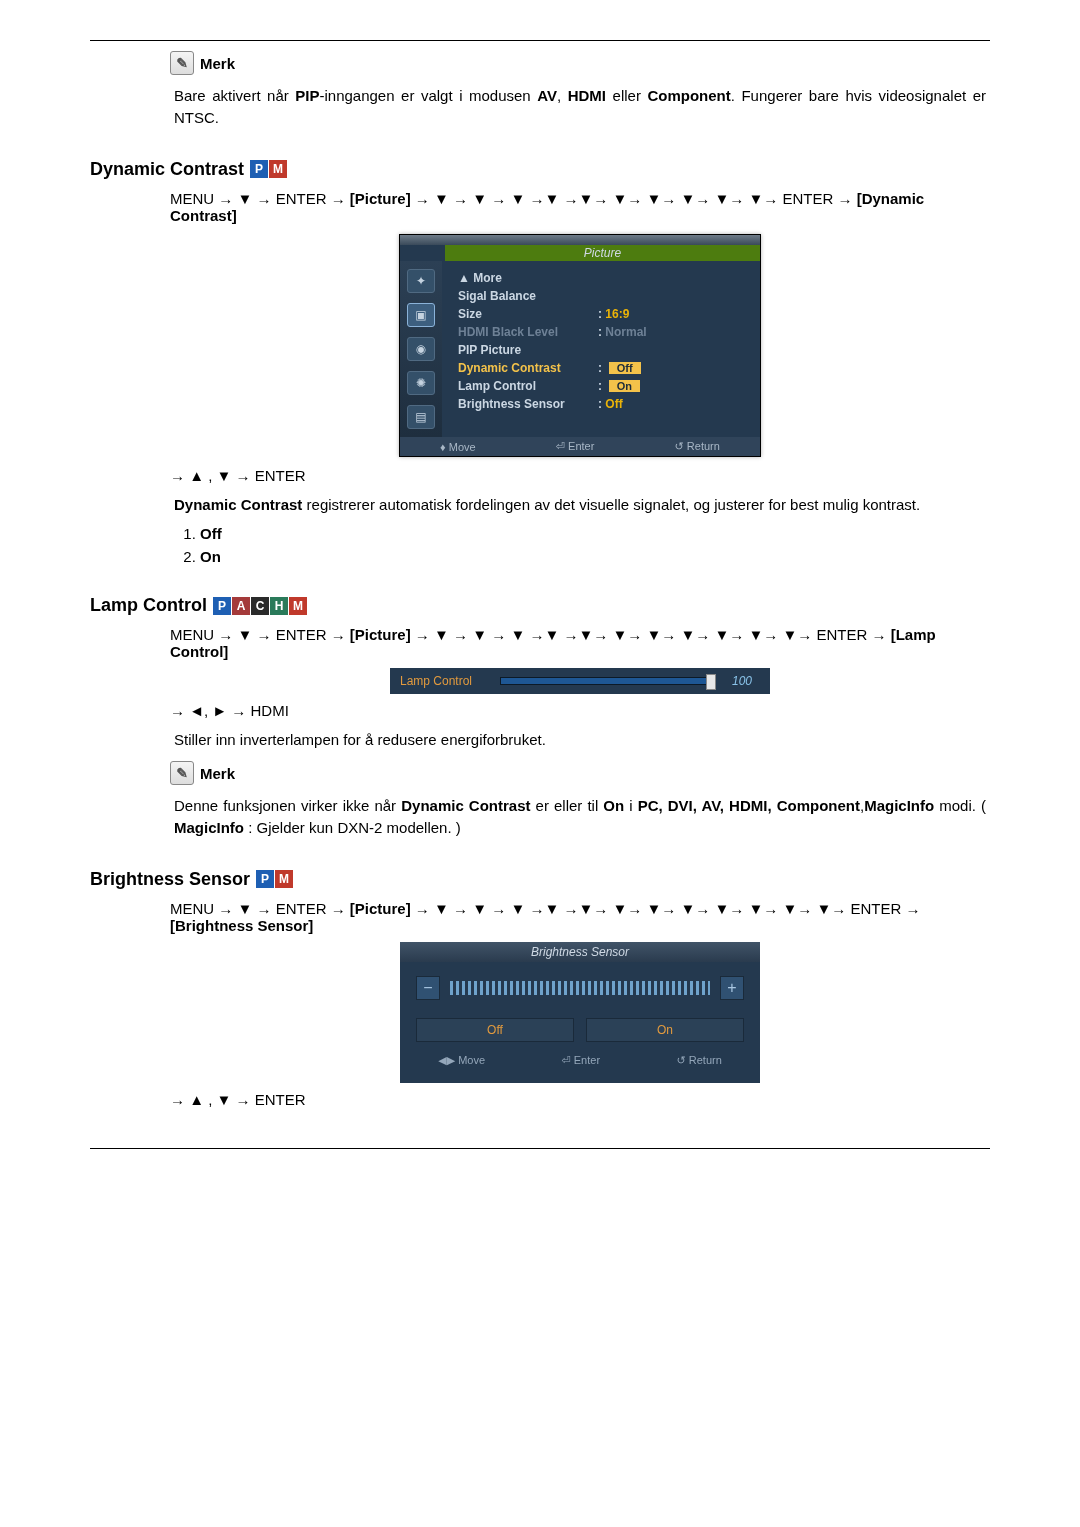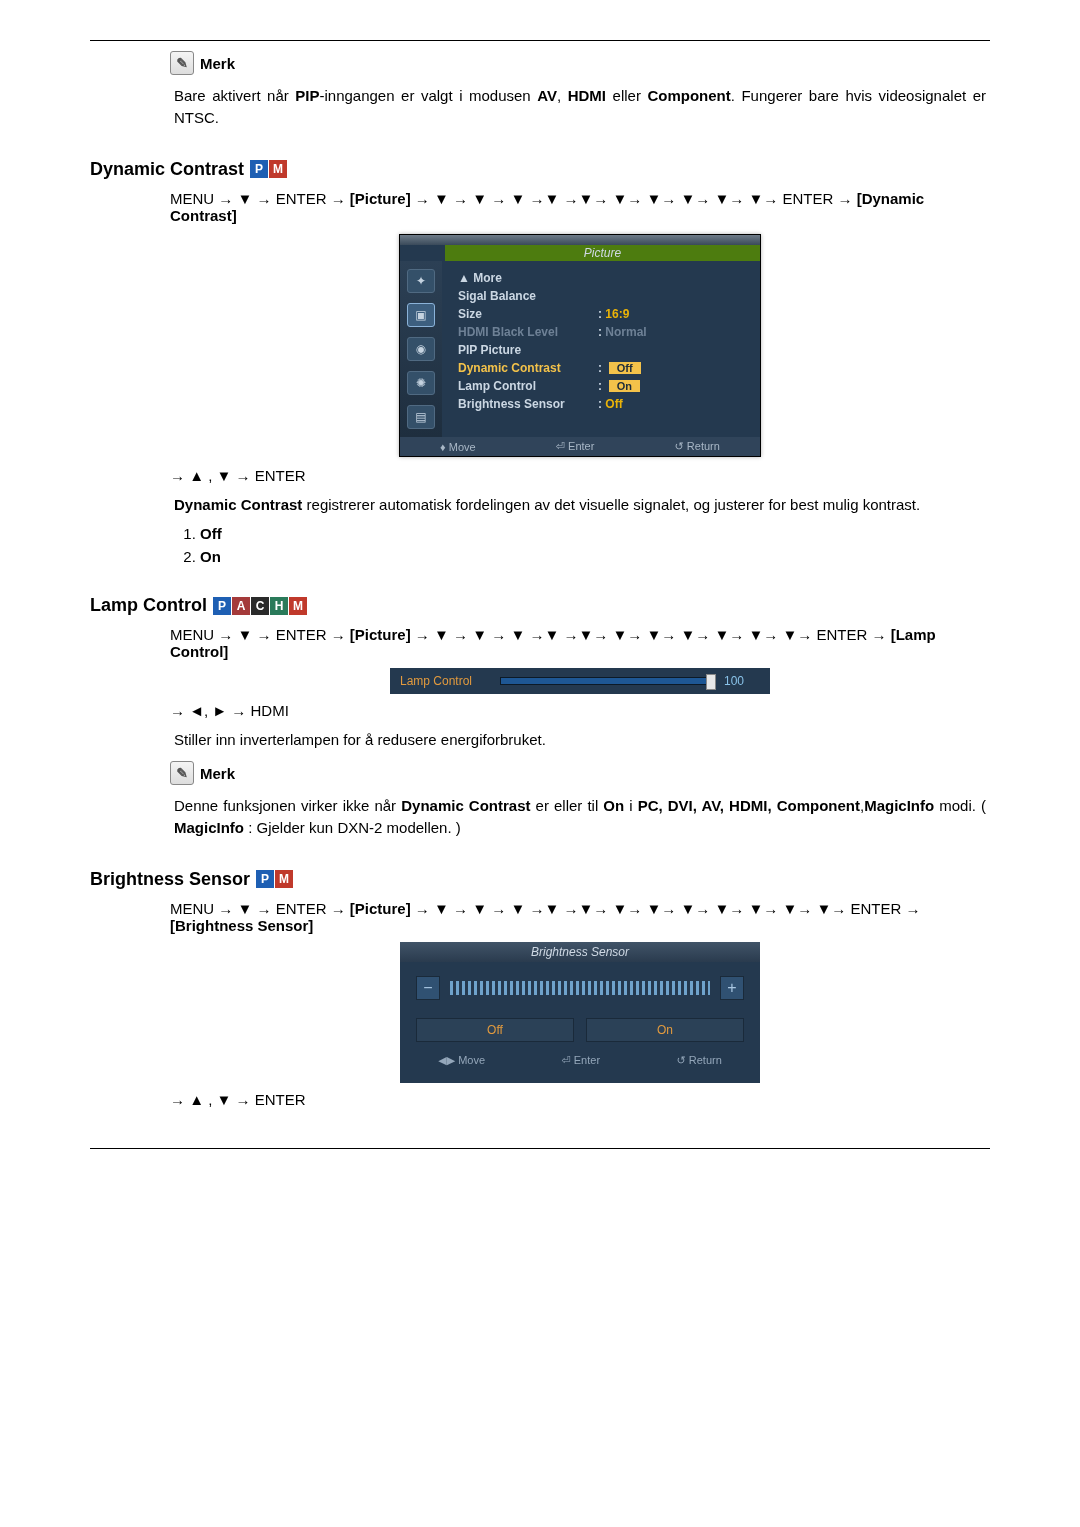--- a/index.html
+++ b/index.html
@@ -155,21 +155,21 @@
     flex:1; height:6px; background:#163149; border:1px solid #0c1a27; position:relative;
   }
   .lamp-fill {
     position:absolute; left:0; top:0; bottom:0; width:98%;
     background:#1e5794;
   }
   .lamp-handle {
     position:absolute; right:-3px; top:-4px; width:8px; height:14px;
     background:#e8e8e8; border:1px solid #888;
   }
-  .lamp-val { flex:0 0 36px; text-align:left; color:#89c2e8; }
+  .lamp-val { flex:0 0 36px; text-align:center; color:#89c2e8;font-style:italic; }
 
   
   .bs-box {
     width: 360px; margin: 8px auto;
     background:#24394f; color:#cfd9e4; font-size:12px;
     font-family: Arial, sans-serif;
   }
   .bs-title {
     text-align:center; font-style:italic; padding:3px 0;
     background:linear-gradient(#415468,#2a3b4e);

